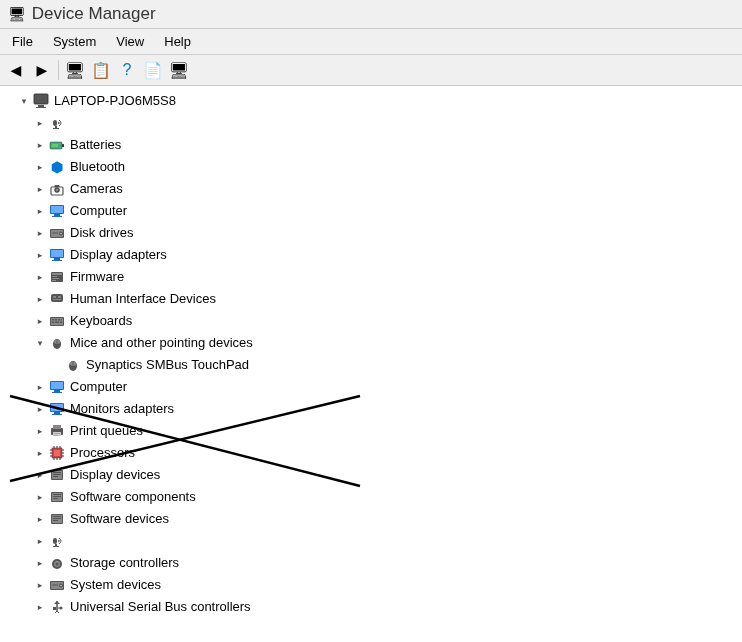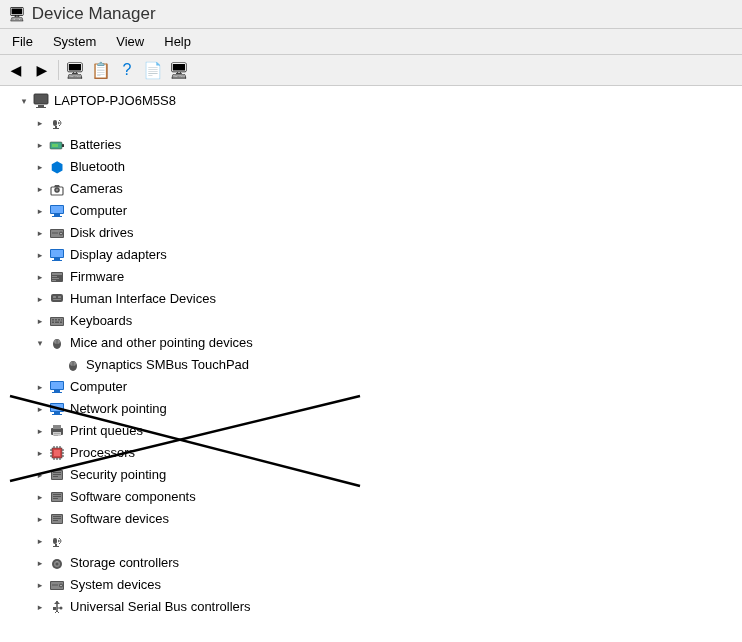--- a/index.html
+++ b/index.html
@@ -329,21 +329,21 @@
     <div class="tree-item indent-2">
       <span class="expand-btn">▸</span>
       <span class="item-icon">
         <svg width="16" height="16" viewBox="0 0 16 16">
           <rect x="1" y="2" width="14" height="9" rx="1" fill="#1a6bc7"></rect>
           <rect x="2" y="3" width="12" height="7" fill="#6aacff"></rect>
           <rect x="5" y="11" width="6" height="2" fill="#1a6bc7"></rect>
           <rect x="3" y="13" width="10" height="1" fill="#1a6bc7"></rect>
         </svg>
       </span>
-      <span class="item-label">Network pointing</span>
+      <span class="item-label">Monitors adapters</span>
     </div>
 
     <div class="tree-item indent-2">
       <span class="expand-btn">▸</span>
       <span class="item-icon">
         <svg width="16" height="16" viewBox="0 0 16 16">
           <rect x="2" y="5" width="12" height="7" rx="1" fill="#555"></rect>
           <rect x="4" y="2" width="8" height="4" fill="#888"></rect>
           <rect x="4" y="9" width="8" height="4" fill="#ccc"></rect>
           <rect x="5" y="10" width="6" height="1" fill="#aaa"></rect>
@@ -380,21 +380,21 @@
       <span class="expand-btn">▸</span>
       <span class="item-icon">
         <svg width="16" height="16" viewBox="0 0 16 16">
           <rect x="2" y="3" width="12" height="10" rx="1" fill="#555"></rect>
           <rect x="3" y="4" width="10" height="8" rx="0.5" fill="#888"></rect>
           <rect x="4" y="5" width="8" height="1" fill="#555"></rect>
           <rect x="4" y="7" width="8" height="1" fill="#555"></rect>
           <rect x="4" y="9" width="5" height="1" fill="#555"></rect>
         </svg>
       </span>
-      <span class="item-label">Security pointing</span>
+      <span class="item-label">Display devices</span>
     </div>
 
     <div class="tree-item indent-2">
       <span class="expand-btn">▸</span>
       <span class="item-icon">
         <svg width="16" height="16" viewBox="0 0 16 16">
           <rect x="2" y="3" width="12" height="10" rx="1" fill="#555"></rect>
           <rect x="3" y="4" width="10" height="8" rx="0.5" fill="#888"></rect>
           <rect x="4" y="5" width="8" height="1" fill="#555"></rect>
           <rect x="4" y="7" width="8" height="1" fill="#555"></rect>

